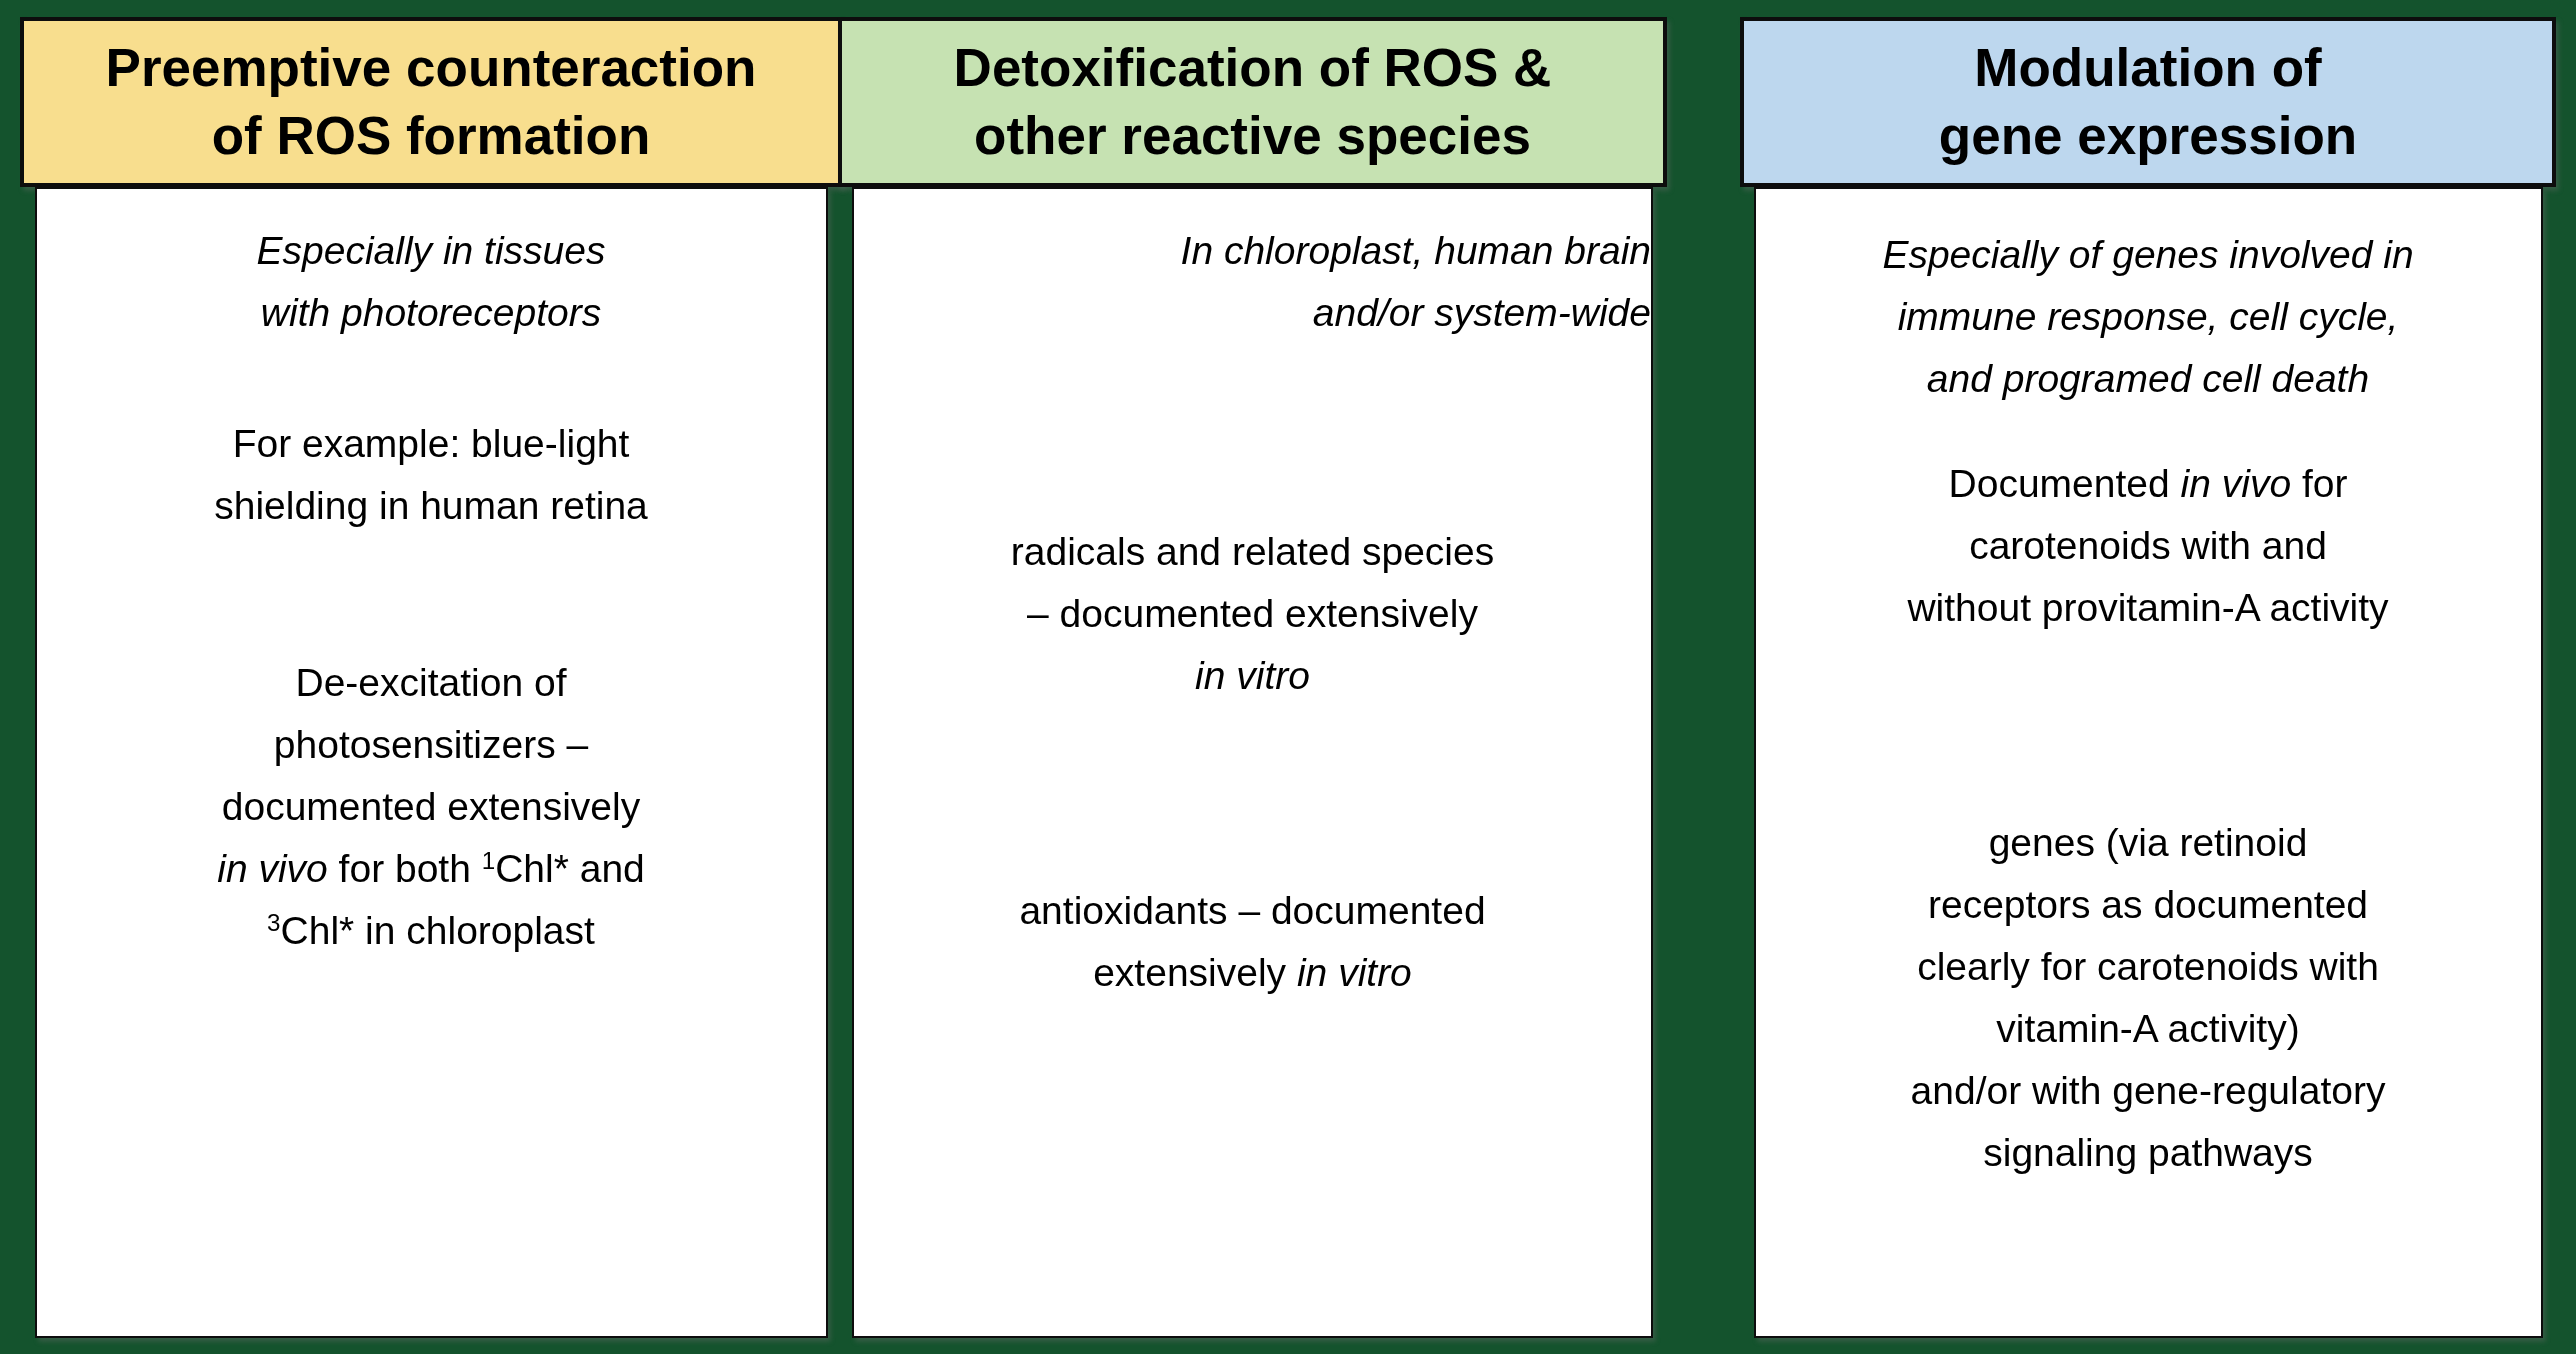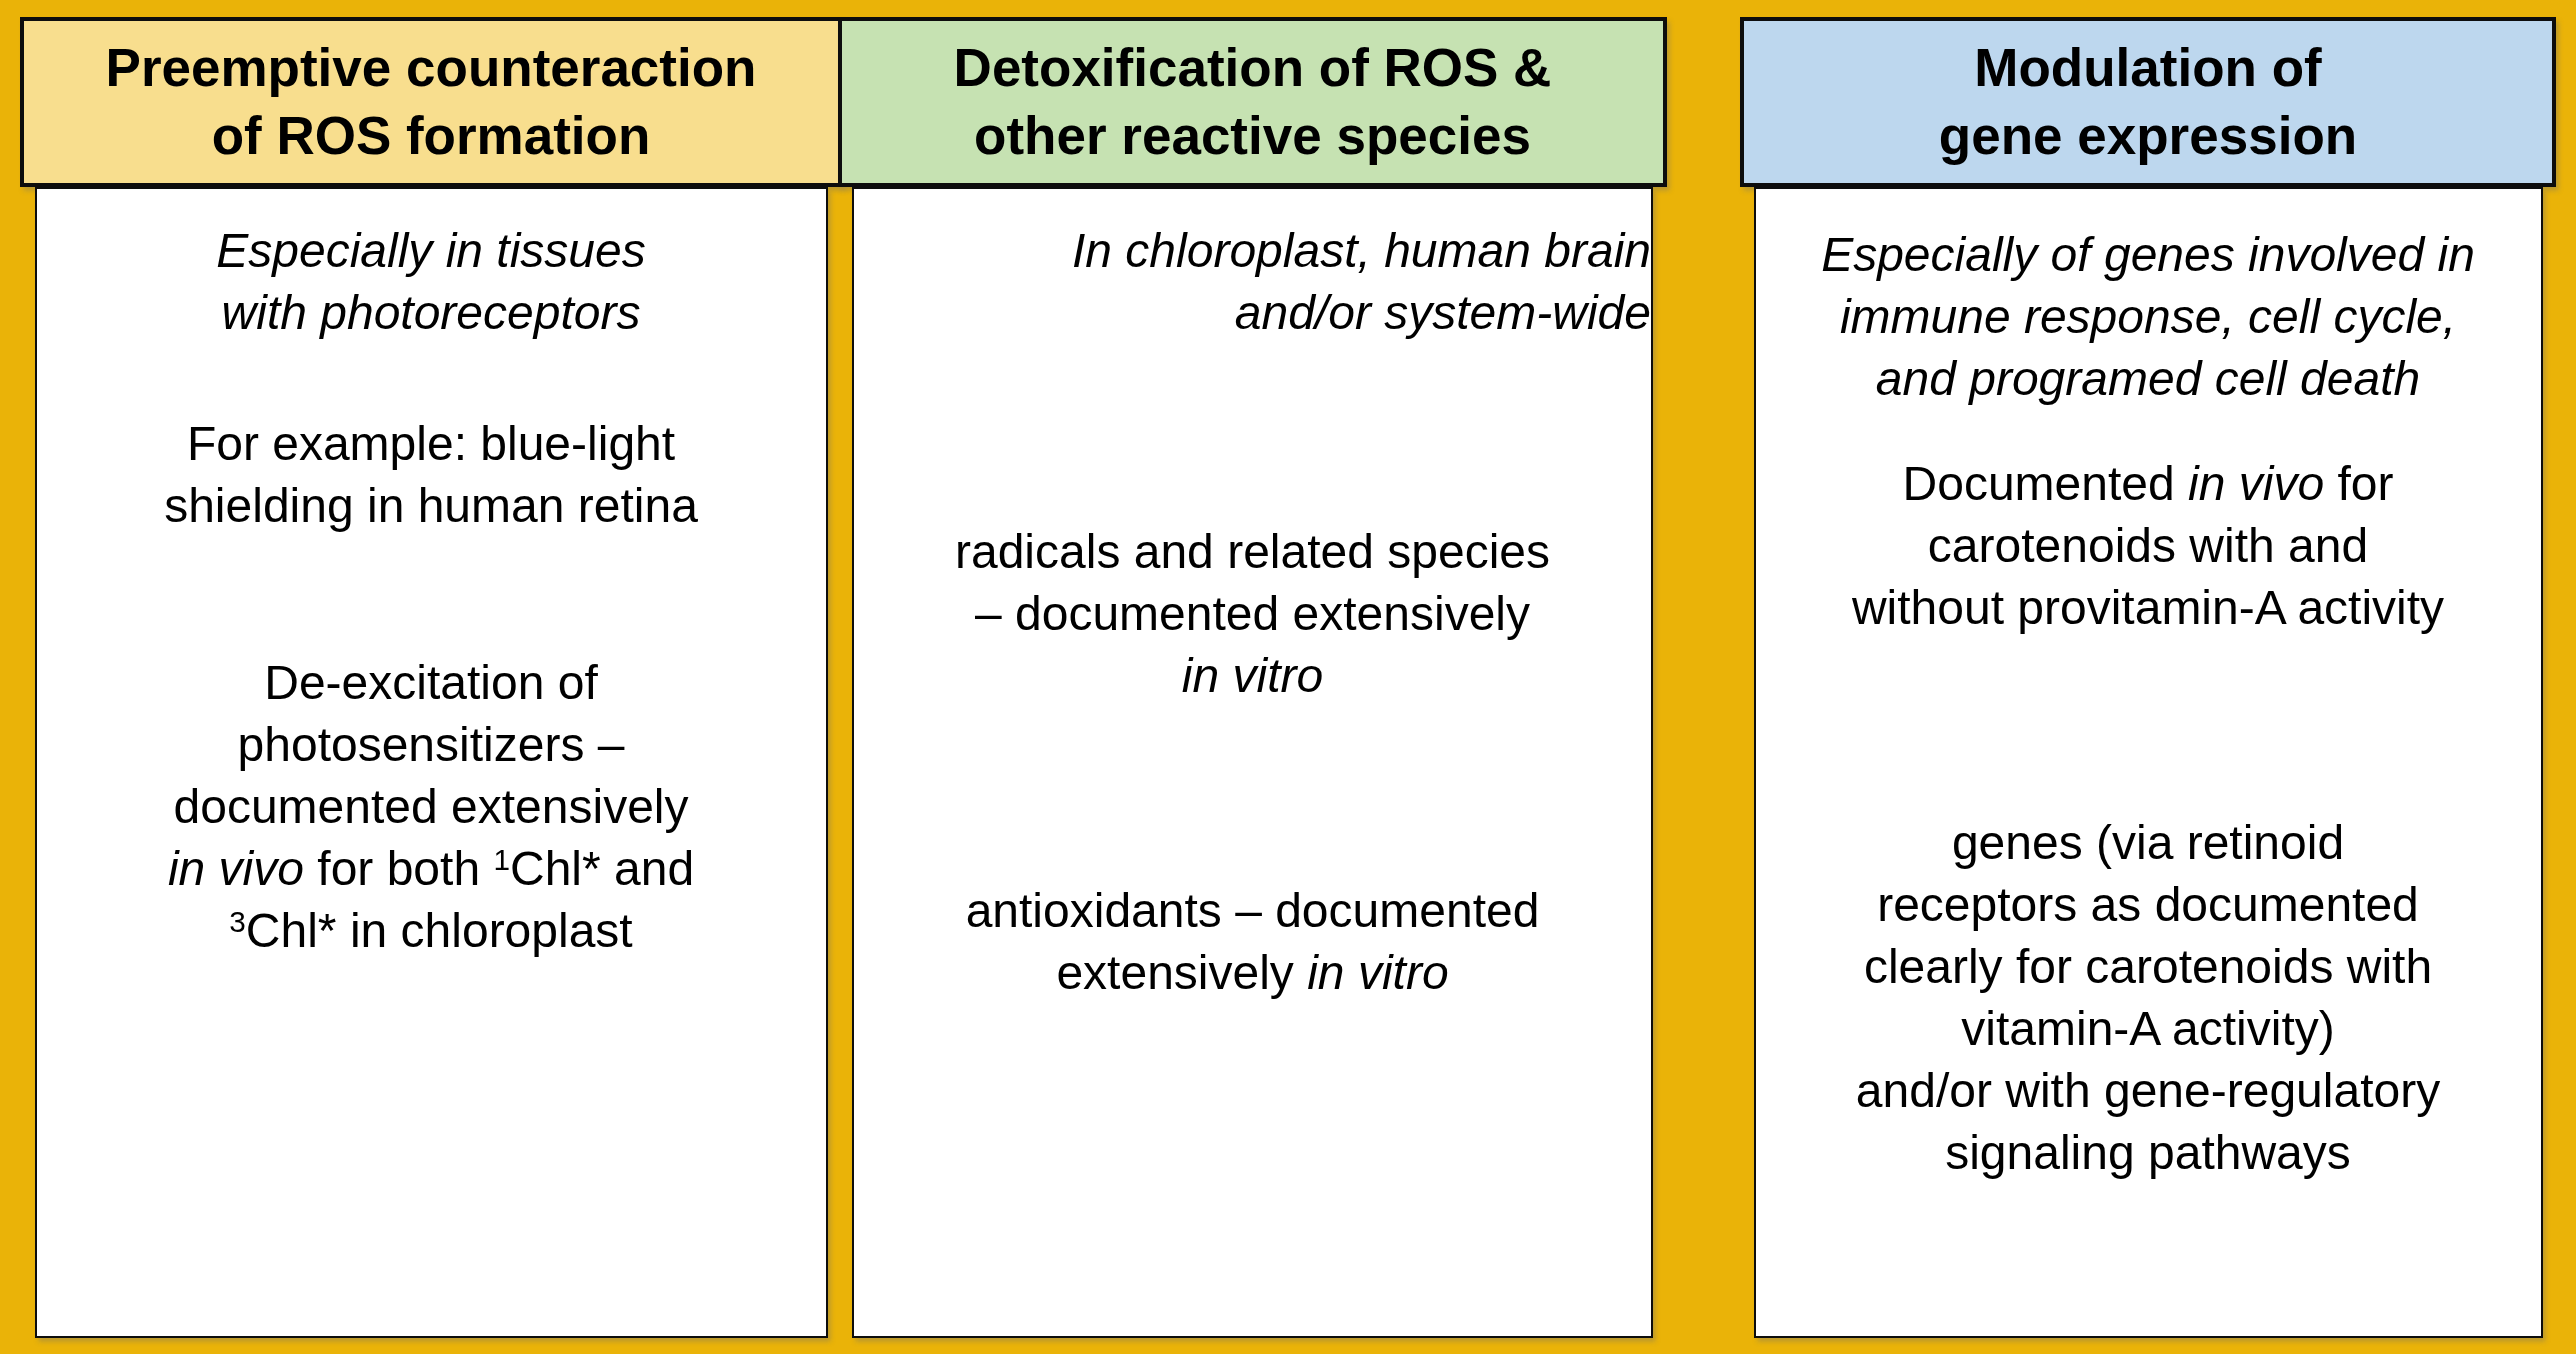--- a/index.html
+++ b/index.html
@@ -4,21 +4,21 @@
 <style>
   html, body {
     margin: 0;
     padding: 0;
     background: #ffffff;
   }
   .canvas {
     position: relative;
     width: 2576px;
     height: 1355px;
-    background: #eab308;
+    background: #14532d;
     font-family: "Liberation Sans", sans-serif;
     color: #000000;
     overflow: hidden;
   }
   .column {
     position: absolute;
     top: 16.5px;
   }
   .column .header {
     height: 170px;
@@ -34,21 +34,21 @@
     white-space: pre-line;
     box-shadow: 2.9px 3.6px 5px rgba(110,110,110,0.40);
   }
   .column .body {
     margin: 0 auto;
     box-sizing: border-box;
     height: 1151px;
     border: 2.9px solid #0d0d0d;
     background: #ffffff;
     text-align: center;
-    font-size: 48px;
+    font-size: 39px;
     line-height: 62px;
     padding-top: 31.5px;
     box-shadow: 2.9px 3.6px 5px rgba(110,110,110,0.40);
   }
   #col-1 { left: 20px;   width: 822px; }
   #col-2 { left: 838px; width: 829px; }
   #col-3 { left: 1740px; width: 816px; }
   #col-1 .body { width: 793px; }
   #col-2 .body { width: 801px; }
   #col-3 .body { width: 789px; }

